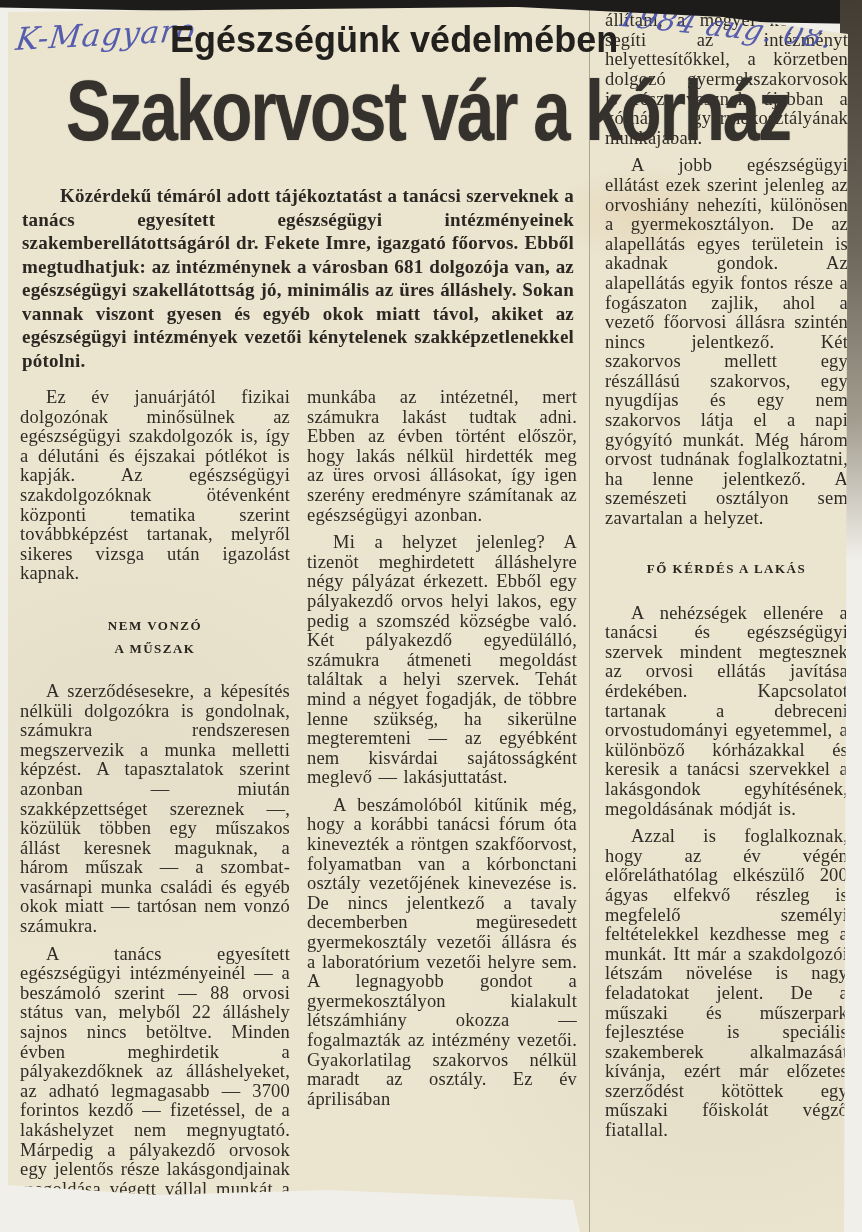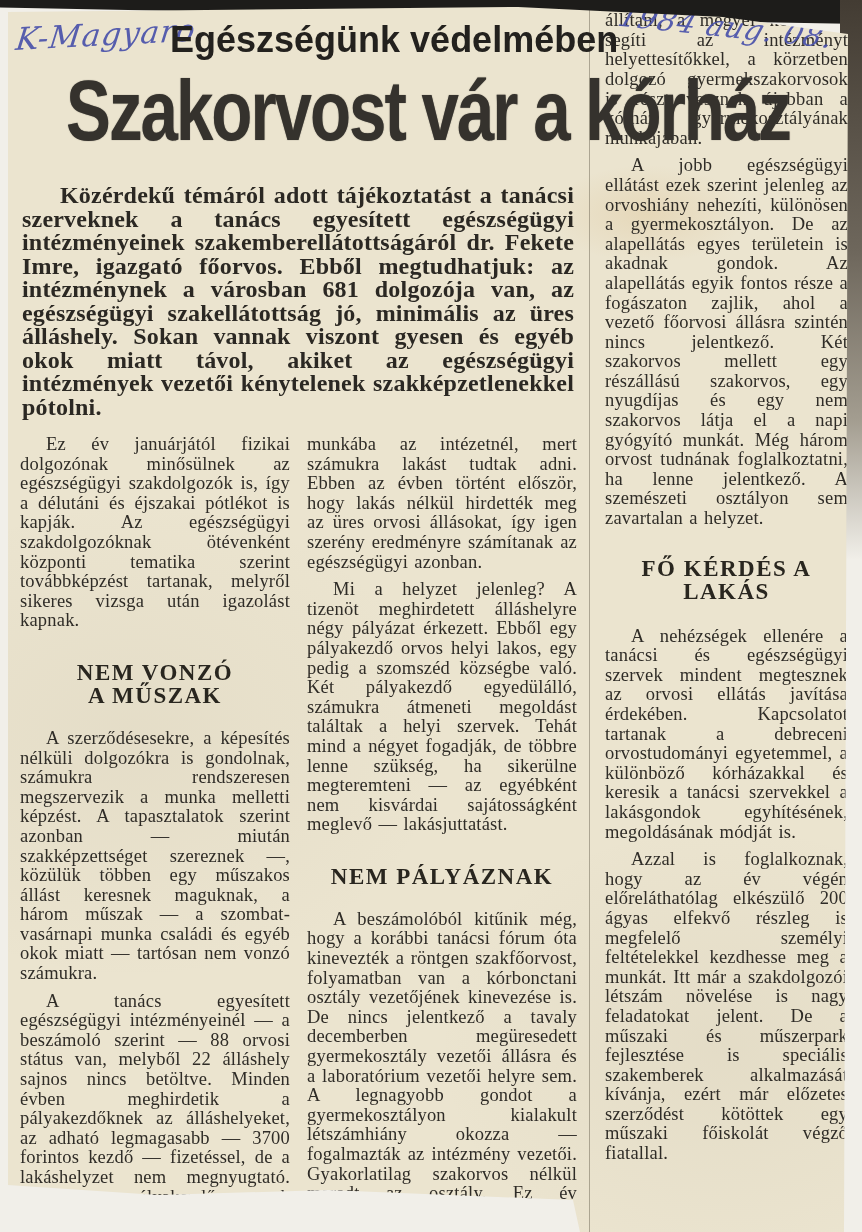--- a/index.html
+++ b/index.html
@@ -74,40 +74,40 @@
     text-shadow:0 0 1px rgba(53,50,45,.6);
   }
   .content{
     display:flex;
     padding:34px 0 0 12px;
   }
   .left-block{width:560px;}
   .lead{
     margin:0;padding:0 6px 0 2px;
     font-weight:700;
-    font-size:24px;line-height:23.5px;
+    font-size:19px;line-height:23.5px;
     text-align:justify;
     text-indent:38px;
     letter-spacing:.2px;
     color:#2b2823;
   }
   .cols12{display:flex;gap:17px;margin-top:16px;}
   .col{width:270px;}
   .col p{
     margin:0 0 8px 0;
     font-size:18.5px;line-height:19.6px;
     text-align:justify;
     text-indent:26px;
     letter-spacing:.2px;
     word-spacing:1.5px;
   }
   .col p.noindent{text-indent:0;}
   .subhead{
     margin:30px 0 22px 0;
-    font-size:23px;font-weight:700;
+    font-size:13px;font-weight:700;
     text-align:center;
     letter-spacing:1.5px;
     white-space:pre-line;
     line-height:23px;
     color:#29261f;
   }
   .col3wrap{
     flex:1;
     border-left:1px solid rgba(95,88,70,0.45);
     padding-left:15px;
@@ -141,21 +141,20 @@
           <div class="col">
             <p>Ez év januárjától fizikai dolgozónak minősülnek az egészségügyi szakdolgozók is, így a délutáni és éjszakai pótlékot is kapják. Az egészségügyi szakdolgozóknak ötévenként központi tematika szerint továbbképzést tartanak, melyről sikeres vizsga után igazolást kapnak.</p>
             <h2 class="subhead">NEM VONZÓ
 A MŰSZAK</h2>
             <p>A szerződésesekre, a képesítés nélküli dolgozókra is gondolnak, számukra rendszeresen megszervezik a munka melletti képzést. A tapasztalatok szerint azonban — miután szakképzettséget szereznek —, közülük többen egy műszakos állást keresnek maguknak, a három műszak — a szombat-vasárnapi munka családi és egyéb okok miatt — tartósan nem vonzó számukra.</p>
             <p>A tanács egyesített egészségügyi intézményeinél — a beszámoló szerint — 88 orvosi státus van, melyből 22 álláshely sajnos nincs betöltve. Minden évben meghirdetik a pályakezdőknek az álláshelyeket, az adható legmagasabb — 3700 forintos kezdő — fizetéssel, de a lakáshelyzet nem megnyugtató. Márpedig a pályakezdő orvosok egy jelentős része lakásgondjainak megoldása végett vállal munkát a kisvárosi kórházban. Tavaly kilenc fiatal orvos álit</p>
           </div>
           <div class="col">
             <p class="noindent">munkába az intézetnél, mert számukra lakást tudtak adni. Ebben az évben történt először, hogy lakás nélkül hirdették meg az üres orvosi állásokat, így igen szerény eredményre számítanak az egészségügyi azonban.</p>
             <p>Mi a helyzet jelenleg? A tizenöt meghirdetett álláshelyre négy pályázat érkezett. Ebből egy pályakezdő orvos helyi lakos, egy pedig a szomszéd községbe való. Két pályakezdő egyedülálló, számukra átmeneti megoldást találtak a helyi szervek. Tehát mind a négyet fogadják, de többre lenne szükség, ha sikerülne megteremteni — az egyébként nem kisvárdai sajátosságként meglevő — lakásjuttatást.</p>
-            <h2 class="subhead">NEM PÁLYÁZNAK</h2>
             <p>A beszámolóból kitűnik még, hogy a korábbi tanácsi fórum óta kinevezték a röntgen szakfőorvost, folyamatban van a kórbonctani osztály vezetőjének kinevezése is. De nincs jelentkező a tavaly decemberben megüresedett gyermekosztály vezetői állásra és a laboratórium vezetői helyre sem. A legnagyobb gondot a gyermekosztályon kialakult létszámhiány okozza — fogalmazták az intézmény vezetői. Gyakorlatilag szakorvos nélkül maradt az osztály. Ez év áprilisában</p>
           </div>
         </div>
       </div>
 
       <div class="col3wrap">
         <div class="col">
           <p class="noindent">sikerült egy gyermekszakorvost munkába állítani, a megyei kórház is segíti az intézményt helyettesítőkkel, a körzetben dolgozó gyermekszakorvosok is részt vesznek újabban a kórház gyermekosztályának munkájában.</p>
           <p>A jobb egészségügyi ellátást ezek szerint jelenleg az orvoshiány nehezíti, különösen a gyermekosztályon. De az alapellátás egyes területein is akadnak gondok. Az alapellátás egyik fontos része a fogászaton zajlik, ahol a vezető főorvosi állásra szintén nincs jelentkező. Két szakorvos mellett egy részállású szakorvos, egy nyugdíjas és egy nem szakorvos látja el a napi gyógyító munkát. Még három orvost tudnának foglalkoztatni, ha lenne jelentkező. A szemészeti osztályon sem zavartalan a helyzet.</p>
           <h2 class="subhead">FŐ KÉRDÉS A LAKÁS</h2>

